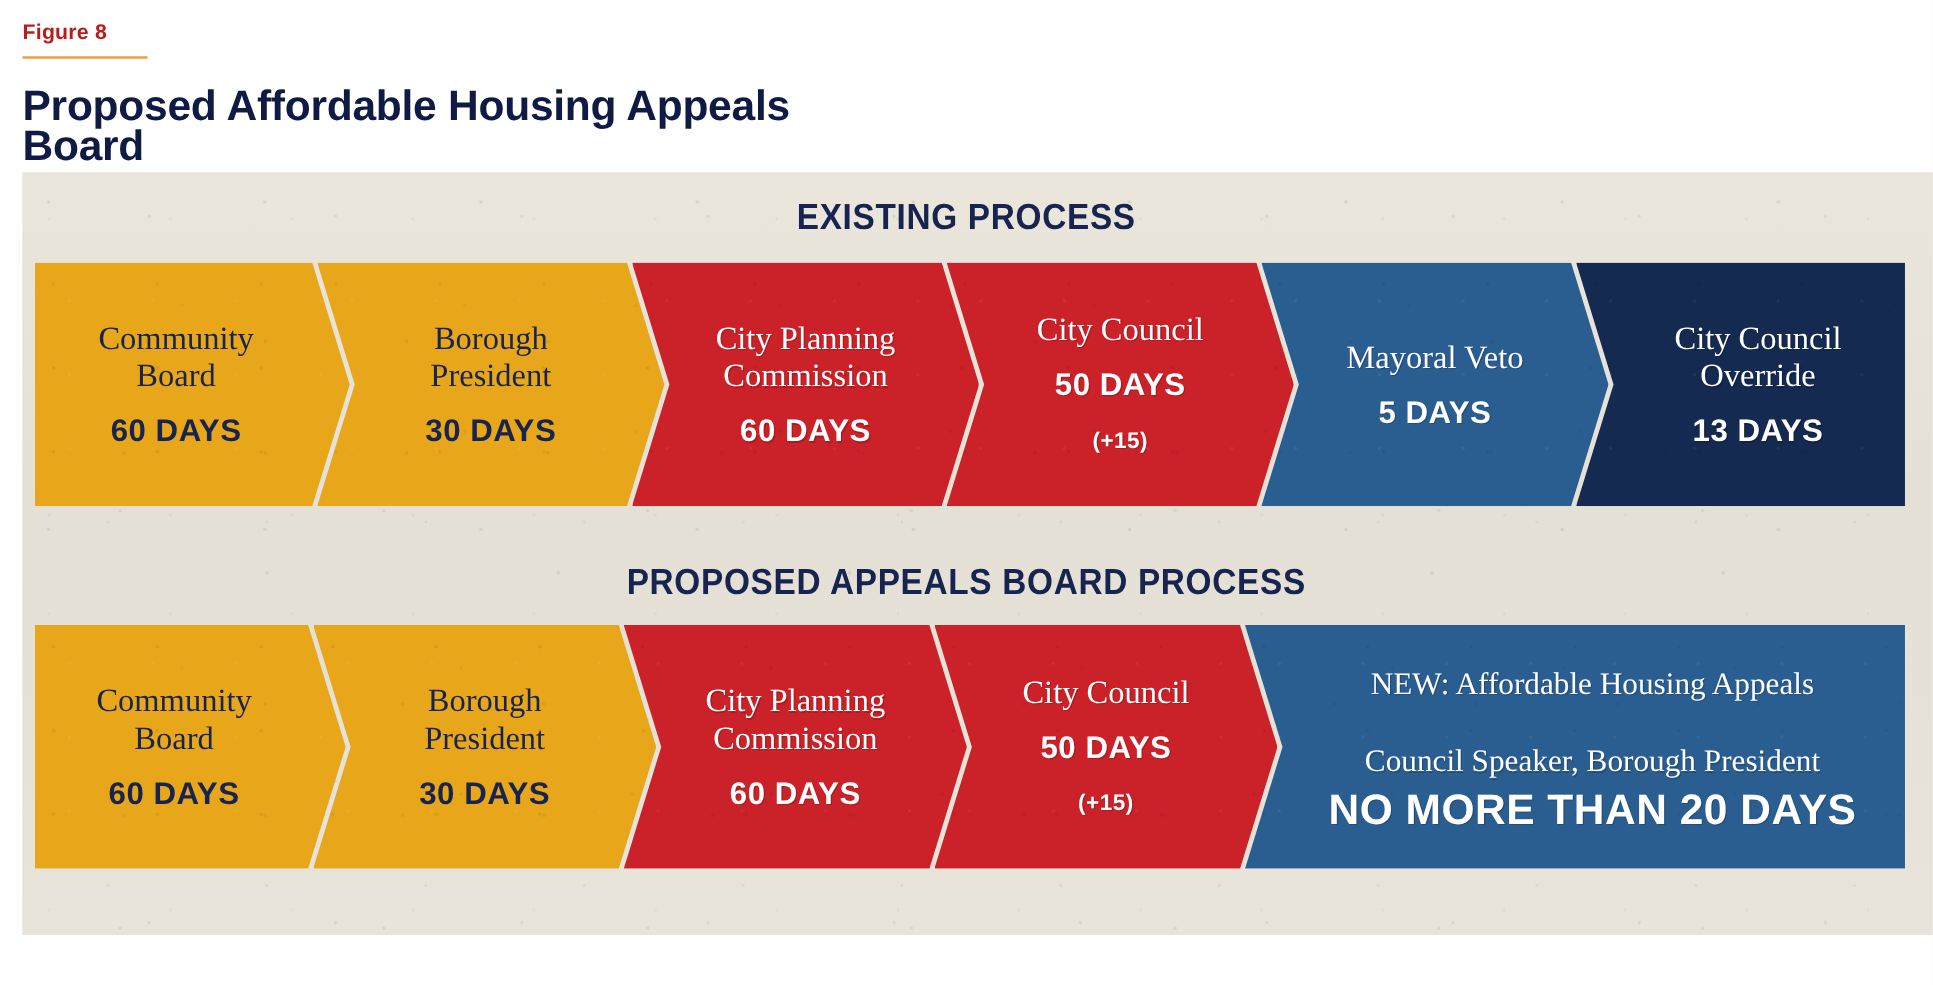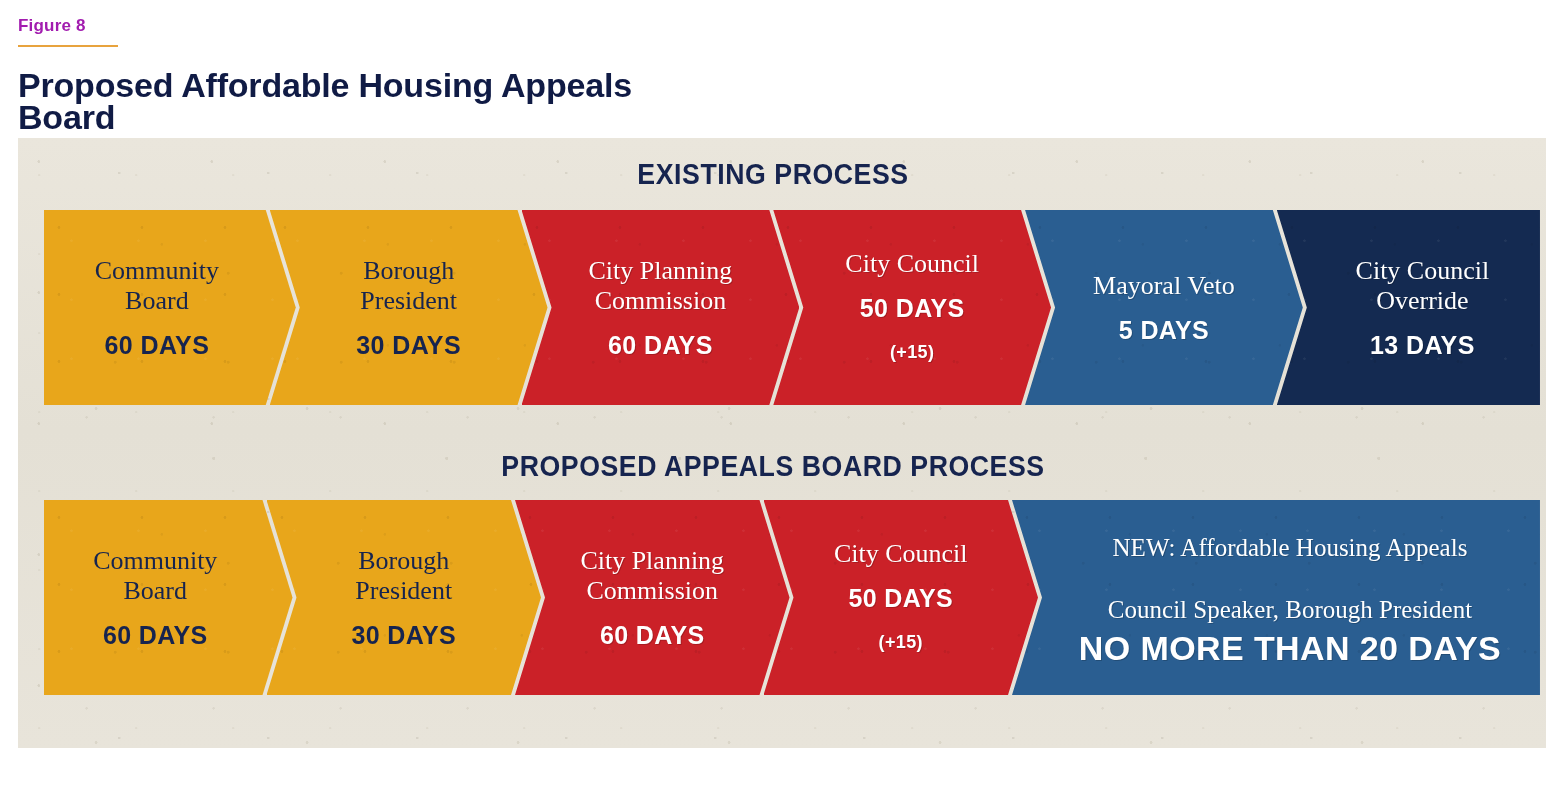--- a/index.html
+++ b/index.html
@@ -25,21 +25,21 @@
   .figure-head {
     position: absolute;
     left: 18px;
     top: 16px;
     width: 700px;
   }
   .figure-label {
     font-family: "Liberation Sans", sans-serif;
     font-weight: bold;
     font-size: 17px;
-    color: #a21caf;
+    color: #b91c1c;
     letter-spacing: 0.2px;
     line-height: 20px;
   }
   .figure-rule {
     margin-top: 9px;
     width: 100px;
     height: 2px;
     background: #e8a33d;
   }
   .figure-title {
@@ -83,21 +83,21 @@
     letter-spacing: 0.6px;
     color: #16244f;
     transform: scaleX(0.92);
   }
   .band-title.existing { top: 20px; }
   .band-title.proposed { top: 312px; }
 
   
   .flow-row {
     position: absolute;
-    left: 26px;
+    left: 10px;
     width: 1496px;
     height: 178px;
     display: flex;
   }
   .flow-row.row1 { top: 72px; }
   .flow-row.row2 { top: 362px; }
 
   .step {
     position: relative;
     height: 195px;

